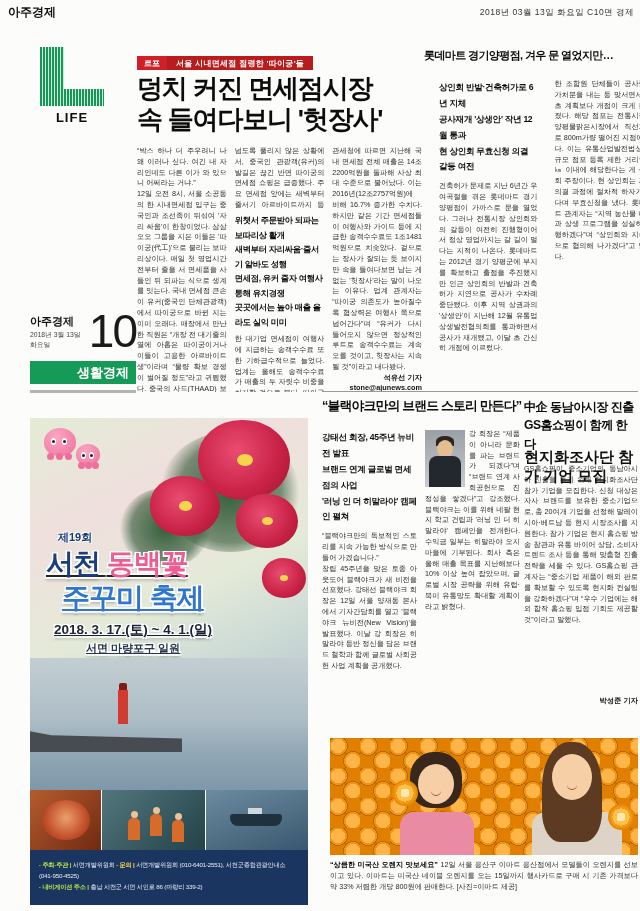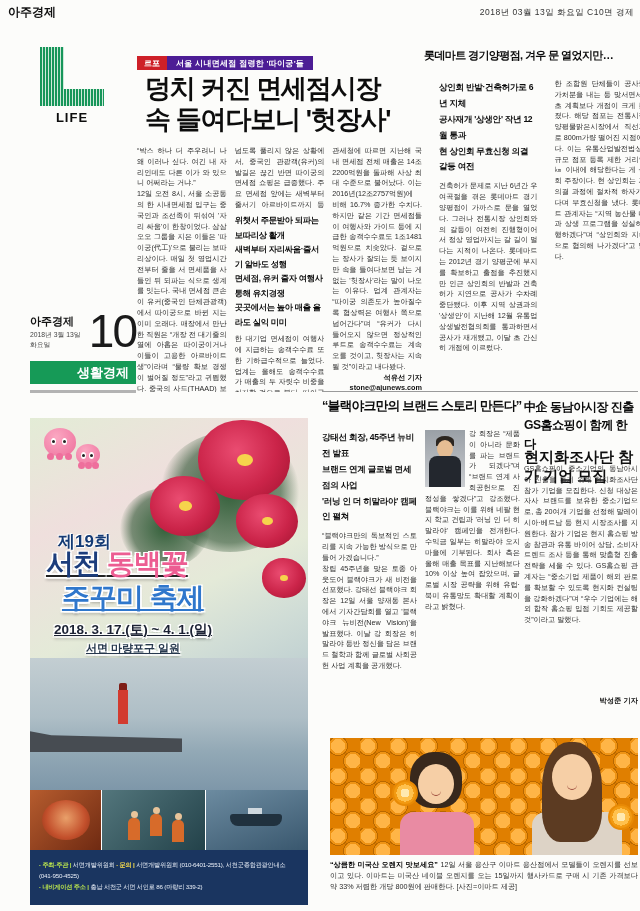--- a/index.html
+++ b/index.html
@@ -19,22 +19,22 @@
   
   .sb-brand{left:30px;top:314px;font-size:11px;font-weight:800;color:#111;}
   .sb-date{left:30px;top:330px;width:56px;font-size:6.8px;line-height:1.5;color:#444;}
   .sb-num{left:84px;top:308px;width:52px;text-align:right;font-size:46px;font-weight:300;color:#1a1a1a;letter-spacing:-2px;line-height:1;}
   .sb-badge{left:30px;top:361px;width:106px;height:23px;background:#169a57;color:#fff;
             font-size:13px;font-weight:800;text-align:right;line-height:23px;padding-right:7px;box-sizing:border-box;}
   .sb-rule{left:30px;top:390px;width:106px;height:3px;background:#b3b3b3;}
   
   .kicker{left:137px;top:56px;height:14px;display:flex;align-items:stretch;font-size:8px;font-weight:700;}
   .kicker .tag{background:#ce2028;color:#fff;padding:2px 7px;}
-  .kicker .txt{background:#4c1d95;color:#fff;padding:2px 9px;letter-spacing:.3px;}
-  .main-hl{left:145px;top:73px;width:288px;font-size:26px;line-height:1.2;font-weight:900;color:#0c0c0c;letter-spacing:-1.2px;}
+  .kicker .txt{background:#b91c1c;color:#fff;padding:2px 9px;letter-spacing:.3px;}
+  .main-hl{left:137px;top:73px;width:288px;font-size:26px;line-height:1.2;font-weight:900;color:#0c0c0c;letter-spacing:-1.2px;}
   .body-txt{font-size:7.2px;line-height:1.5;text-align:justify;word-break:break-all;color:#2a2a2a;white-space:pre-line;overflow:hidden;}
   .main-cols{left:137px;top:146px;width:285px;height:246px;display:flex;gap:8px;}
   .main-cols .col{flex:1;display:flex;flex-direction:column;overflow:hidden;}
   .sub4{margin:5px 0;font-size:8.3px;font-weight:800;line-height:1.75;color:#0e0e0e;letter-spacing:-.3px;}
   .byline{text-align:right;font-size:7.3px;font-weight:700;color:#111;margin-top:2px;}
   .t2a{height:62px;flex:none;}
   .flex1{flex:1;}
   
   .lotte-hl{left:424px;top:48px;width:214px;font-size:11px;font-weight:800;color:#0c0c0c;letter-spacing:-.6px;}
   .lotte-cols{left:439px;top:79px;width:214px;height:313px;display:flex;gap:17px;}
@@ -57,21 +57,21 @@
   .poster{left:30px;top:418px;width:278px;height:487px;overflow:hidden;
           background:linear-gradient(155deg,#e3ecd6 0%,#efdfdd 20%,#e4ead8 40%,#cfdcd6 52%,#c2d2d2 60%);}
   .leaf{position:absolute;border-radius:50%;background:radial-gradient(circle,#33603a 0%,rgba(40,80,46,.6) 55%,rgba(40,80,46,0) 75%);}
   .bloom{position:absolute;border-radius:48% 52% 50% 50%;
          background:radial-gradient(circle at 42% 38%,#ea4c71 0%,#cb2449 55%,#a0132f 100%);}
   .bloom:after{content:"";position:absolute;left:42%;top:42%;width:18%;height:16%;border-radius:50%;background:#f6d44c;}
   .octo{position:absolute;border-radius:50% 50% 46% 46%;background:radial-gradient(circle at 38% 32%,#fba8c2,#ee6f9c);}
   .octo .eye{position:absolute;top:36%;width:5px;height:7px;border-radius:50%;background:#fff;}
   .octo .eye:after{content:"";position:absolute;left:1px;top:2px;width:3px;height:3px;border-radius:50%;background:#222;}
   .octo .leg{position:absolute;bottom:-4px;width:7px;height:7px;border-radius:50%;background:#ee6f9c;}
-  .p-ed{left:28px;top:112px;font-size:17px;font-weight:800;color:#143a74;text-shadow:1px 1px 0 #fff,-1px -1px 0 #fff;}
+  .p-ed{left:28px;top:112px;font-size:11px;font-weight:800;color:#143a74;text-shadow:1px 1px 0 #fff,-1px -1px 0 #fff;}
   .outline{text-shadow:-1.5px -1.5px 0 #fff,1.5px -1.5px 0 #fff,-1.5px 1.5px 0 #fff,1.5px 1.5px 0 #fff,0 3px 3px rgba(0,0,0,.28);text-decoration:underline;}
   .p-t1{left:16px;top:127px;font-size:28px;font-weight:900;letter-spacing:-1px;}
   .p-t1 .navy{color:#1c3d7c;} .p-t1 .pink{color:#ec5d92;}
   .p-t2{left:32px;top:161px;font-size:28px;font-weight:900;color:#2f77cc;letter-spacing:-1px;}
   .p-date{left:24px;top:203px;font-size:13.5px;font-weight:900;color:#1b2133;}
   .p-venue{left:56px;top:223px;font-size:11px;font-weight:800;color:#27384e;}
   .sea{left:0;top:240px;width:278px;height:132px;background:linear-gradient(180deg,#c3ced2 0%,#aebec6 45%,#93a9b6 70%,#7e97a9 100%);}
   .jetty{position:absolute;left:0;top:62px;width:152px;height:32px;background:#474c52;
          clip-path:polygon(0 35%,14% 48%,100% 58%,100% 100%,0 100%);}
   .lh{position:absolute;left:88px;top:32px;width:10px;height:34px;background:#d23b2f;}

